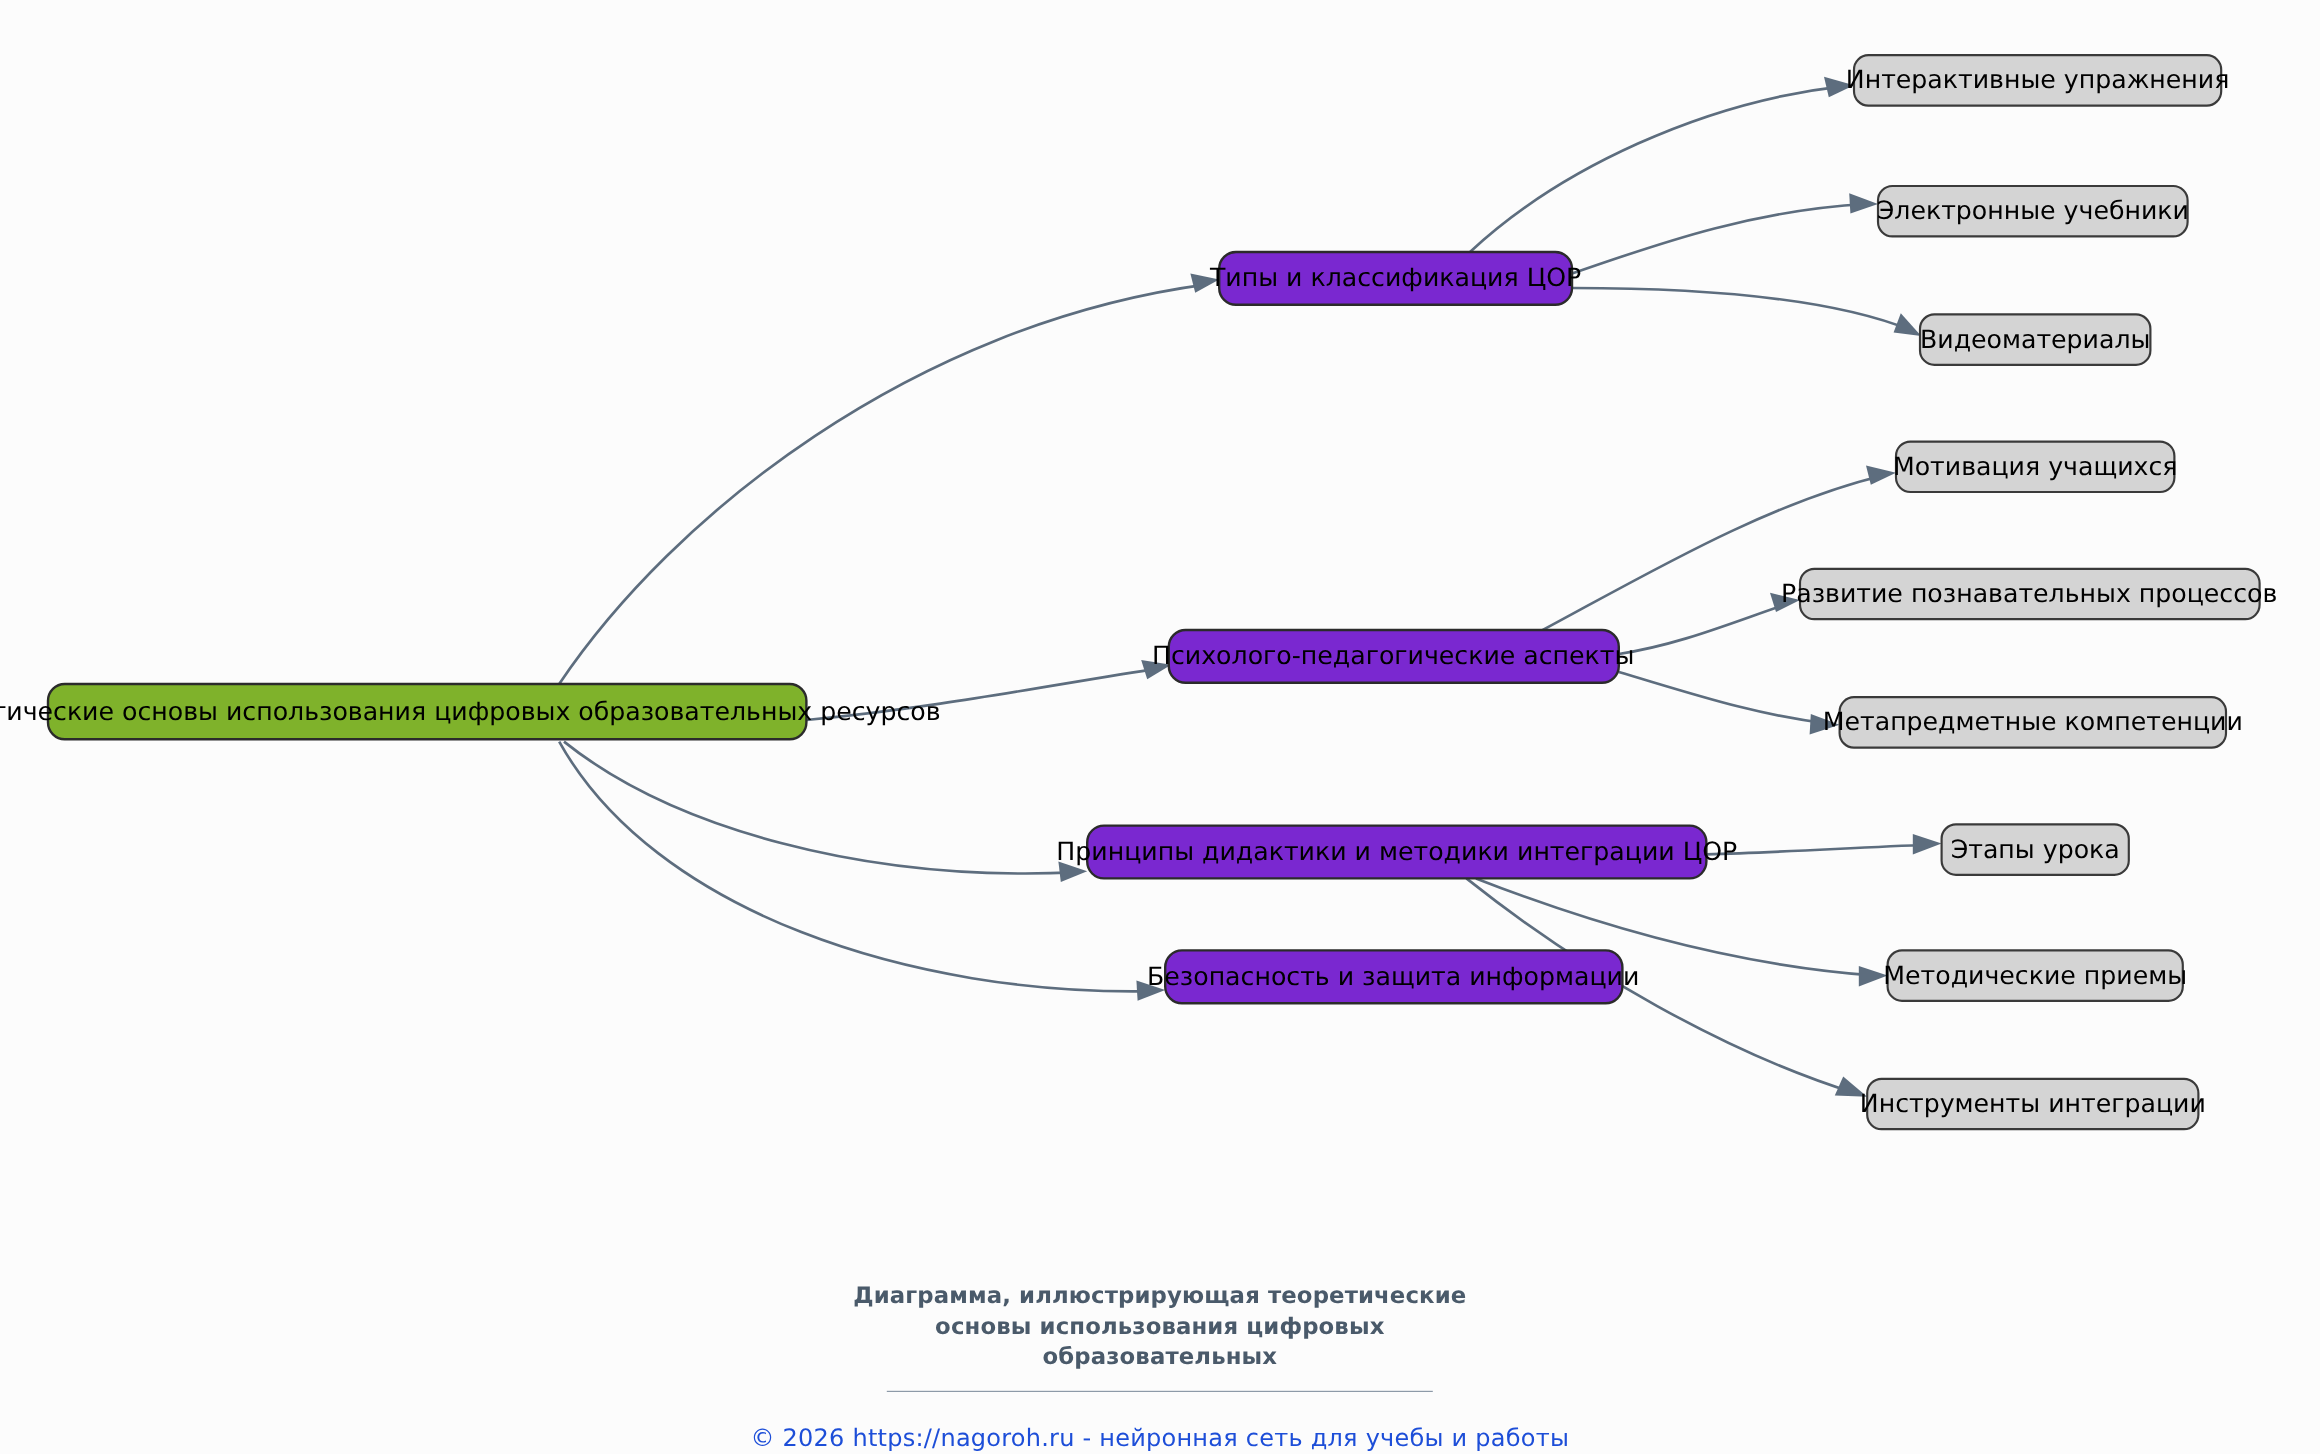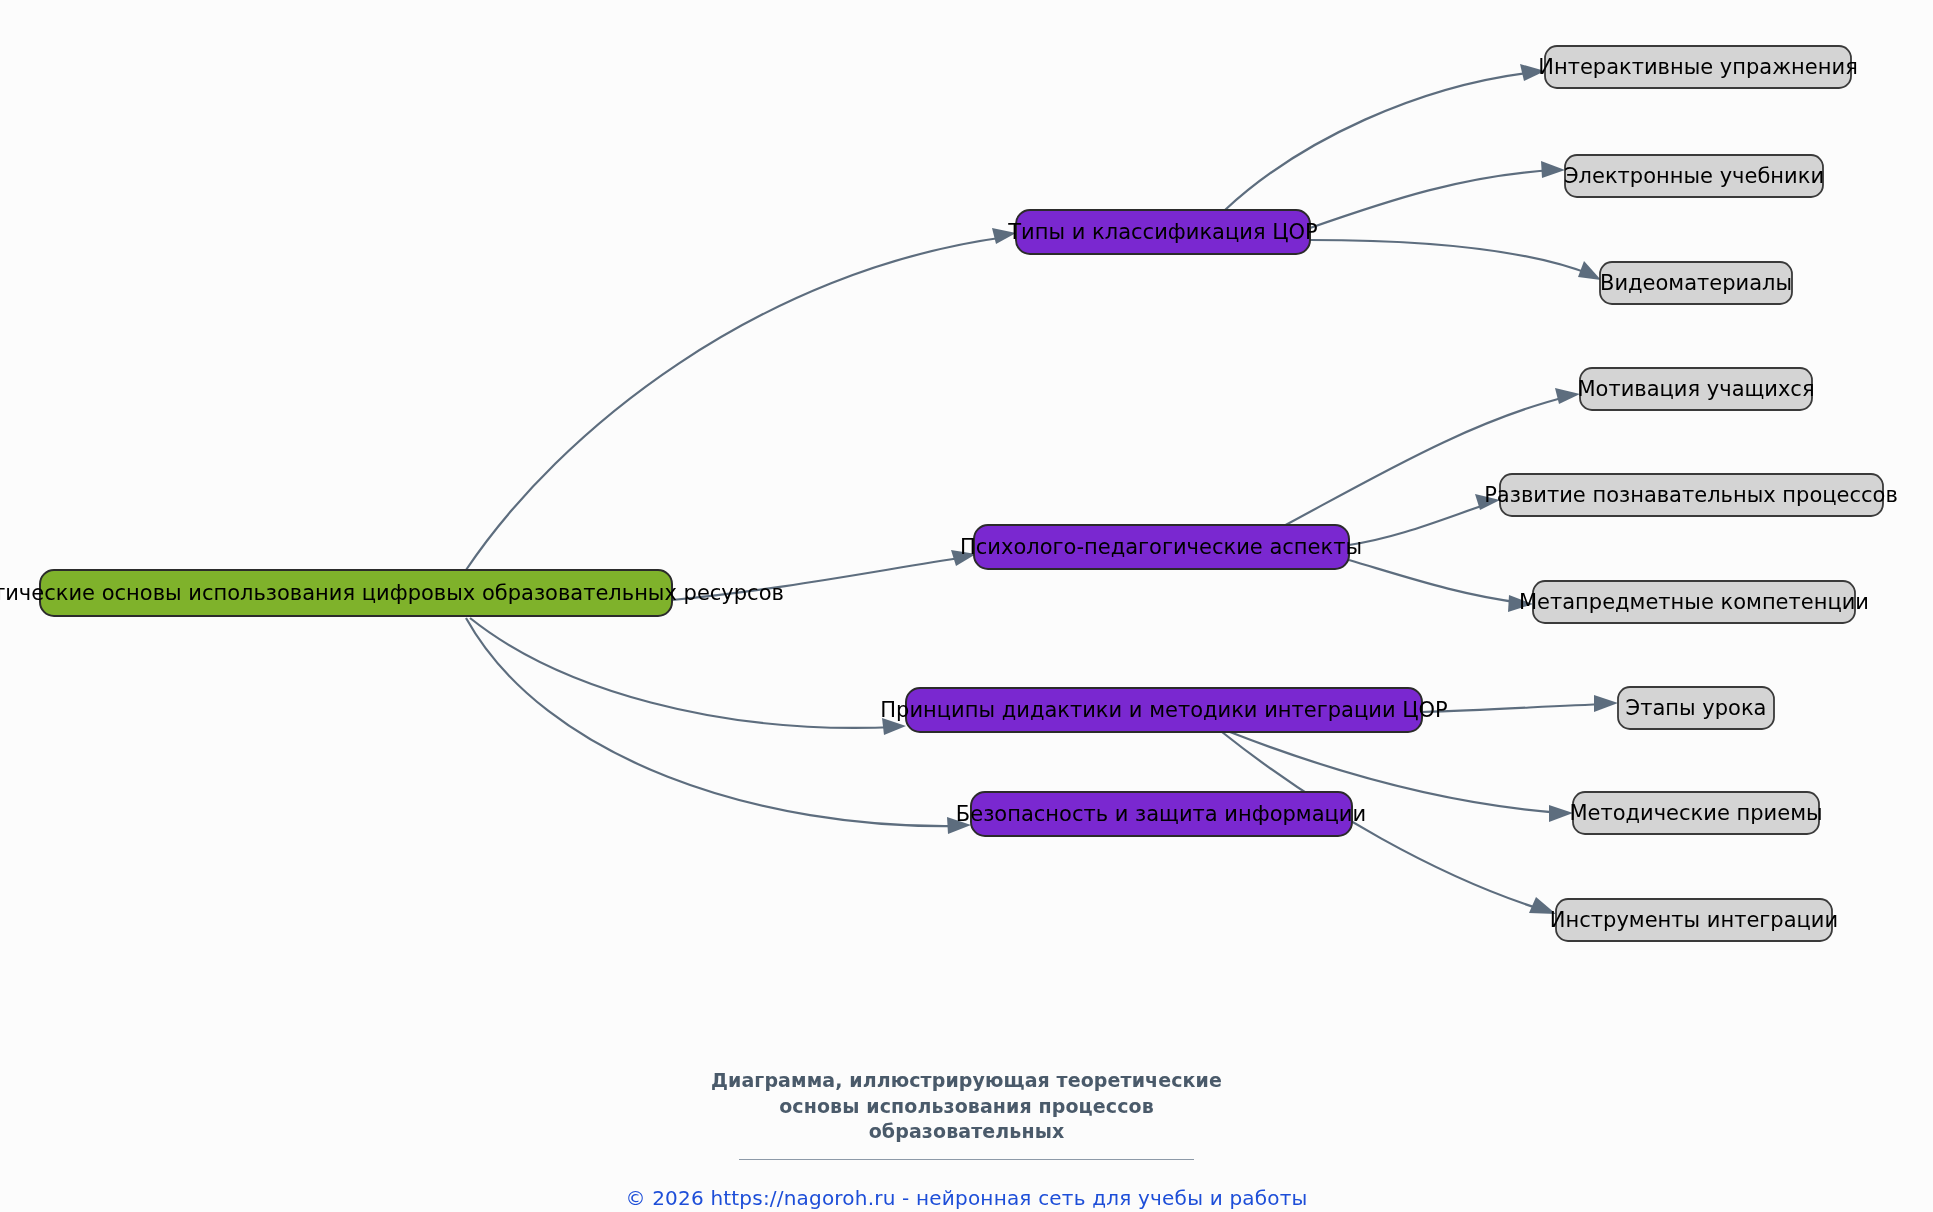--- a/index.html
+++ b/index.html
@@ -202,19 +202,19 @@
       <g>
         <rect class="node-rect leaf" x="1556" y="899" width="276" height="42" rx="12" ry="12"></rect>
         <text class="node-label" x="1694" y="921">Инструменты интеграции</text>
       </g>
     </g>
   </svg>
 
   <div class="caption-block" style="top:1068px;">
     <div class="caption-text">
       <div>Диаграмма, иллюстрирующая теоретические</div>
-      <div>основы использования процессов образовательных</div>
+      <div>основы использования цифровых образовательных</div>
     </div>
     <div class="caption-rule"></div>
     <div class="footer-text">© 2026 https://nagoroh.ru - нейронная сеть для учебы и работы</div>
   </div>
 
 </div>
 
 </body></html>

